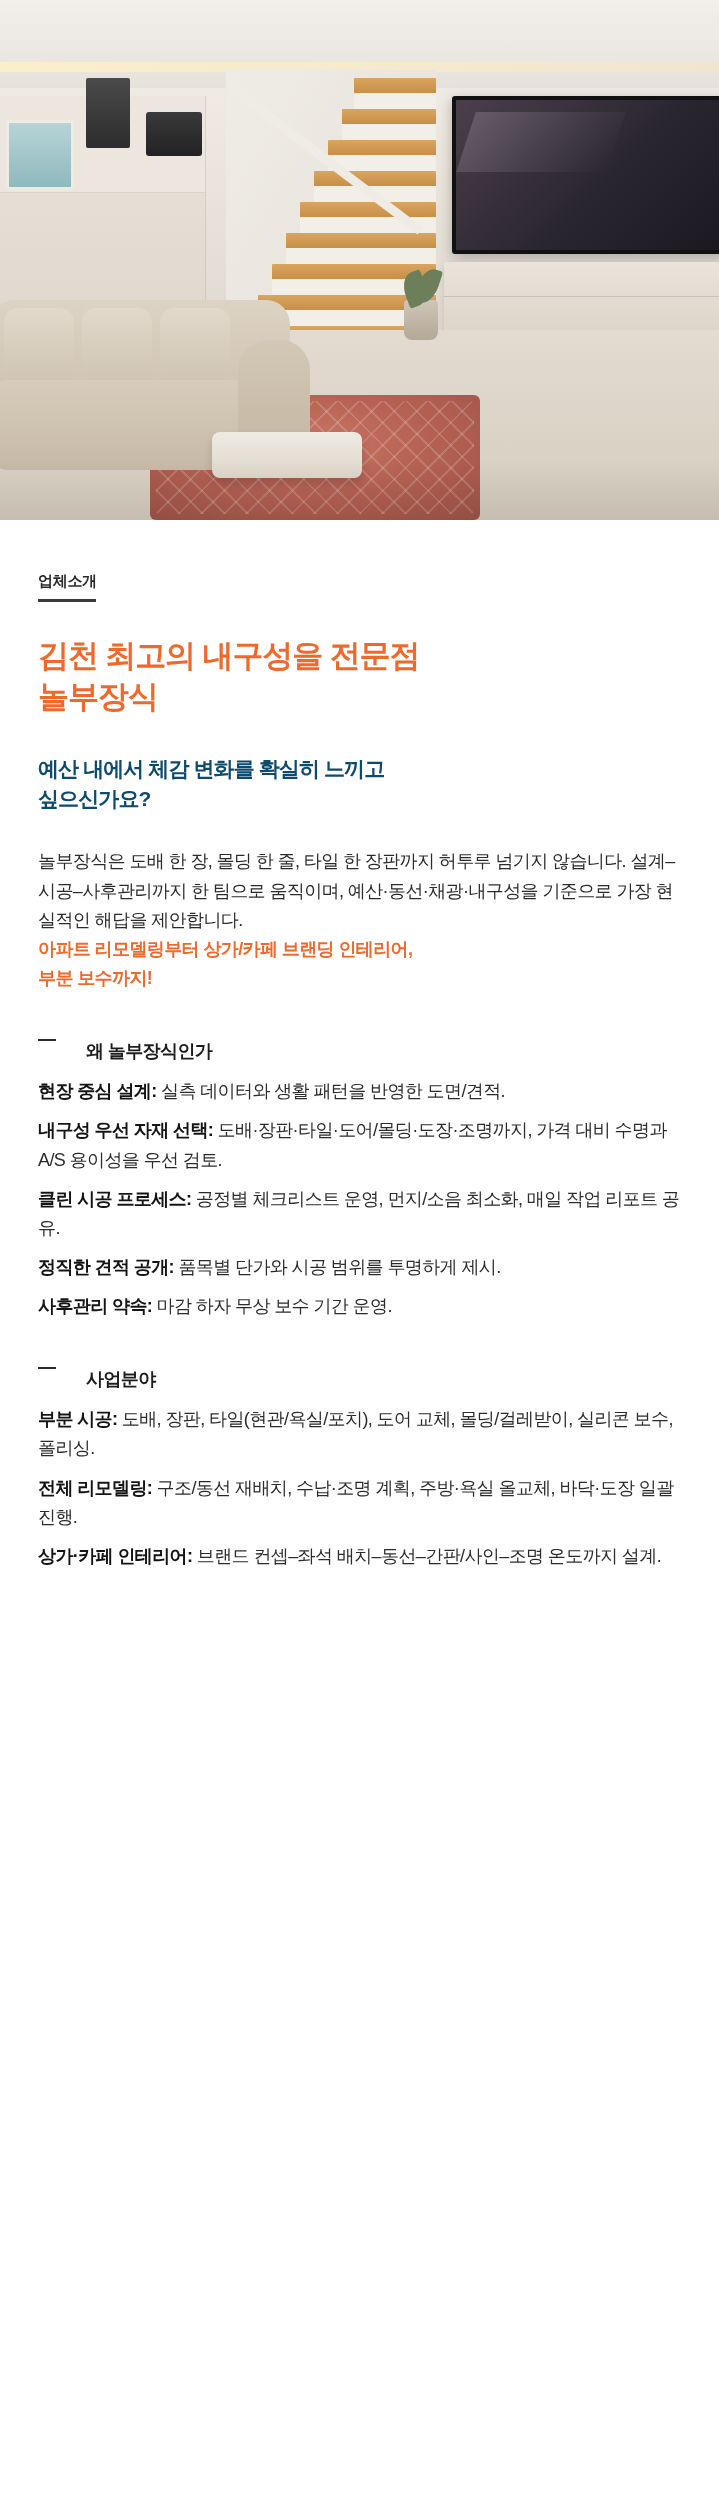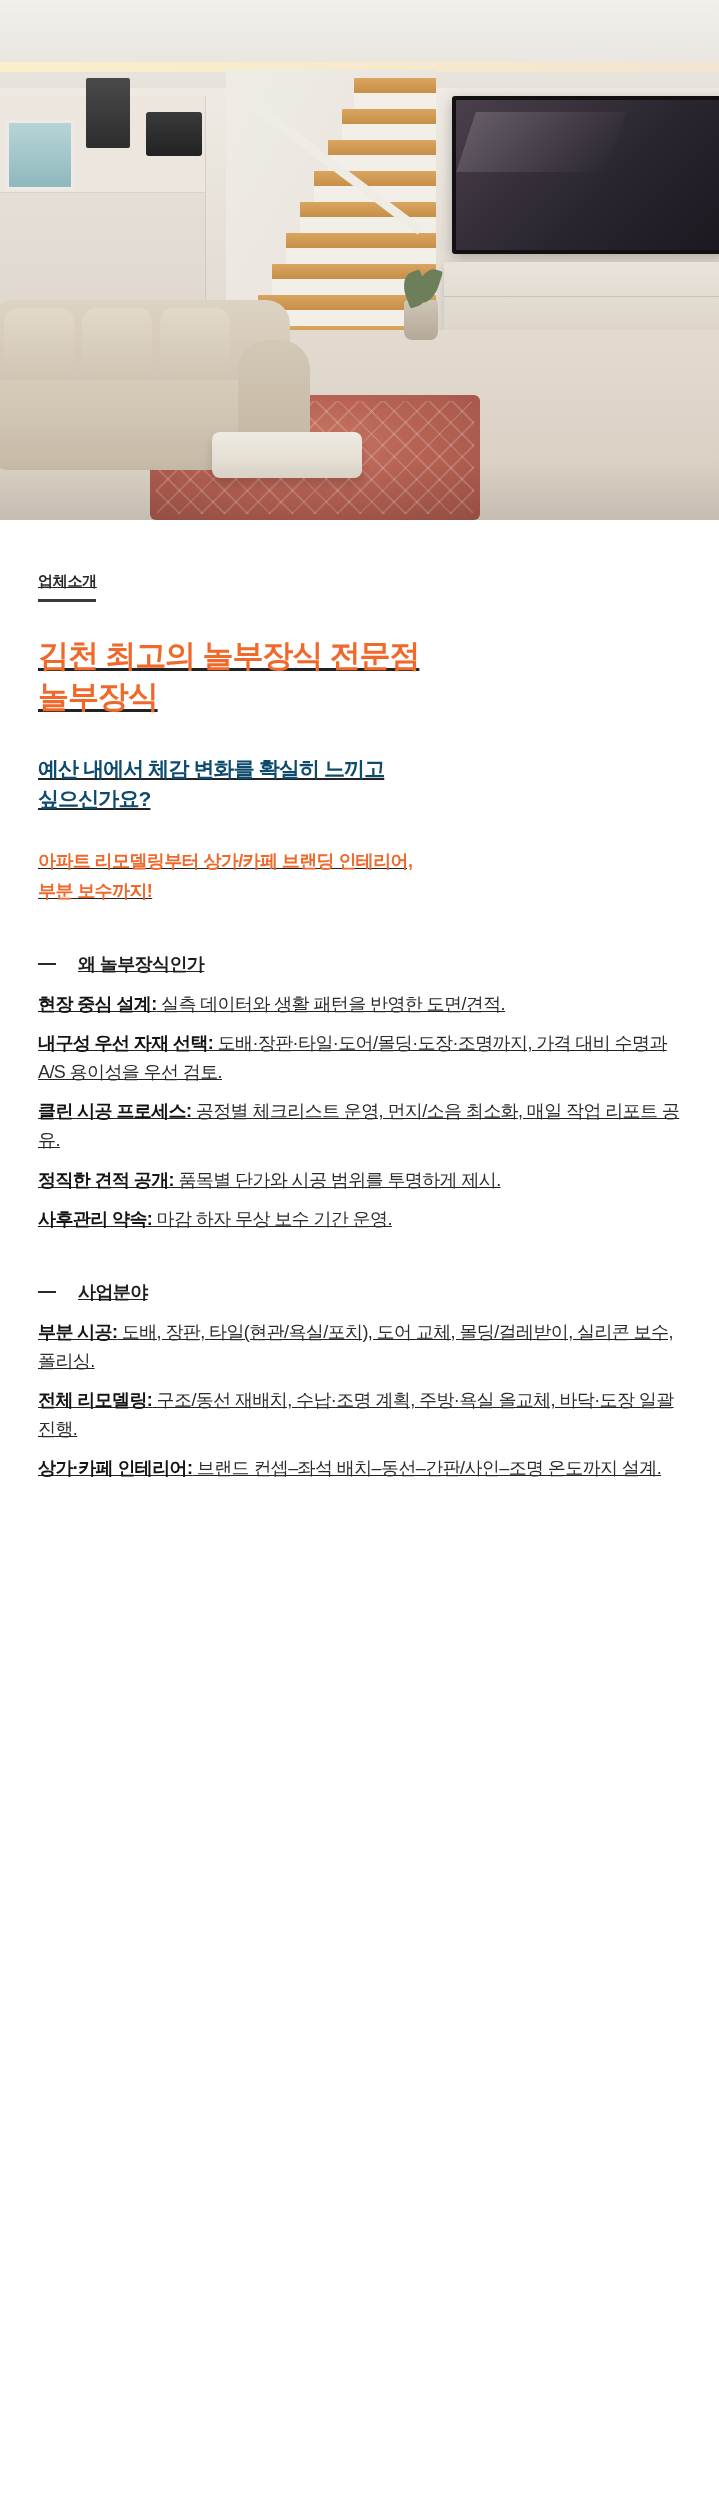--- a/index.html
+++ b/index.html
@@ -12,21 +12,20 @@
     font-family: "Liberation Sans", sans-serif;
     color: #222222;
     -webkit-font-smoothing: antialiased;
   }
   .page {
     width: 719px;
     min-height: 2517px;
     background: #ffffff;
     position: relative;
     overflow: hidden;
-    text-decoration: underline;
   }
 
   
   .hero {
     position: relative;
     width: 719px;
     height: 520px;
     overflow: hidden;
     background: #cfc7bd;
   }
@@ -249,22 +248,22 @@
     color: #f0692a;
     font-weight: bold;
     margin: 0 0 0 0;
     letter-spacing: -0.6px;
   }
   .section {
     margin-top: 46px;
   }
   .section-head {
     display: flex;
-    align-items: center;
-    gap: 22px;
+    align-items: flex-start;
+    gap: 30px;
     margin-bottom: 14px;
   }
   .dash {
     display: inline-block;
     width: 18px;
     height: 2px;
     background: #2b2b2b;
     flex: none;
   }
   .section-title {
@@ -357,29 +356,30 @@
       <div class="hero-shadow"></div>
     </div>
   </div>
 
   <div class="content">
 
     <div class="eyebrow">업체소개</div>
     <div class="eyebrow-underline"></div>
 
     <h1 class="title">
-      <span>김천 최고의 놀부장식 전문점</span><br>
+      <span>김천 최고의 내구성을 전문점</span><br>
       <span>놀부장식</span>
     </h1>
 
     <h2 class="subtitle">
       <span>예산 내에서 체감 변화를 확실히 느끼고</span><br>
       <span>싶으신가요?</span>
     </h2>
 
+    <p class="body">놀부장식은 도배 한 장, 몰딩 한 줄, 타일 한 장판까지 허투루 넘기지 않습니다. 설계–시공–사후관리까지 한 팀으로 움직이며, 예산·동선·채광·내구성을 기준으로 가장 현실적인 해답을 제안합니다.</p>
     <p class="accent">아파트 리모델링부터 상가/카페 브랜딩 인테리어,</p>
     <p class="accent">부분 보수까지!</p>
 
     <div class="section">
       <div class="section-head">
         <span class="dash"></span>
         <span class="section-title">왜 놀부장식인가</span>
       </div>
       <p class="item">
         <b>현장 중심 설계:</b><span> 실측 데이터와 생활 패턴을 반영한 도면/견적.</span>

